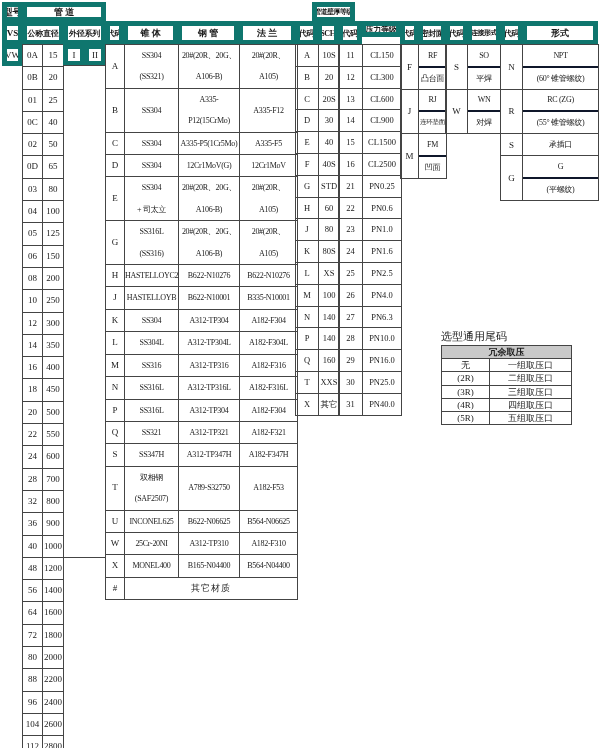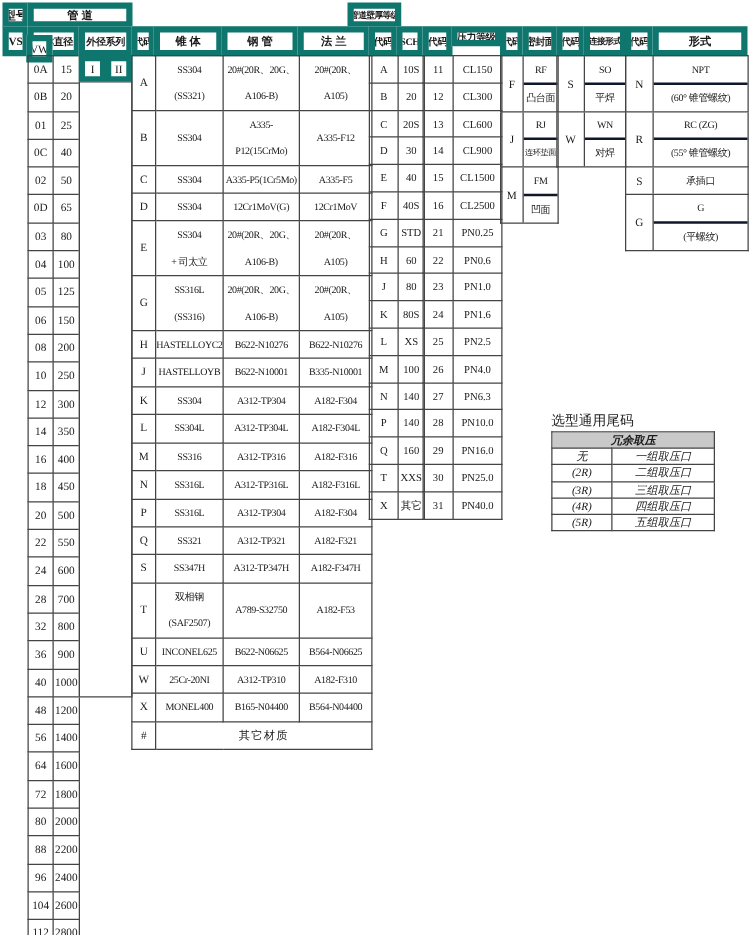--- a/index.html
+++ b/index.html
@@ -11,62 +11,62 @@
   .hsmall{font-size:7px;letter-spacing:-0.5px;}
   .hmed{font-size:8px;letter-spacing:-0.3px;}
   table{border-collapse:collapse;position:absolute;table-layout:fixed;}
   td{border:1px solid #444;text-align:center;vertical-align:middle;padding:0;
      white-space:pre-line;overflow:hidden;}
   .pipe td{height:21.3px;font-size:9px;line-height:21.3px;white-space:nowrap;}
   .mats td{line-height:21.4px;height:21.4px;font-size:8px;letter-spacing:-0.3px;}
   .mats td.codecol{font-size:9px;letter-spacing:0;}
   .sch td{height:20.8px;font-size:8.5px;line-height:20.8px;white-space:nowrap;}
   .pres td{height:20.8px;font-size:8.5px;line-height:20.8px;white-space:nowrap;}
-  .suffix td{height:12.2px;font-size:9px;line-height:12.2px;white-space:nowrap;border:1px solid #444;font-style:italic;}
+  .suffix td{height:12.2px;font-size:9px;line-height:12.2px;white-space:nowrap;border:1px solid #444;}
   .suffix .shead{background:#c9c9c9;font-weight:bold;}
   .box{position:absolute;border:1px solid #444;box-sizing:border-box;background:#fff;}
   .blocks{position:absolute;}
   .blk{display:grid;border-left:1px solid #444;border-right:1px solid #444;border-bottom:1px solid #444;box-sizing:border-box;}
   .blk.first{border-top:1px solid #444;}
   .bcode{grid-column:1;display:flex;align-items:center;justify-content:center;
          border-right:1px solid #444;font-size:9px;}
   .bcell{display:flex;align-items:center;justify-content:center;height:20.8px;
          font-size:8px;letter-spacing:-0.3px;white-space:nowrap;overflow:hidden;}
   .bcell+.bcell{border-top:2px solid #0f172a;}
   .span2{grid-row:1 / span 2;}
   .title{position:absolute;font-size:11px;white-space:nowrap;}
 </style>
 </head>
 <body>
 
 <div class="sheet">
 
   <div class="hcell" style="left:2px;top:2px;width:21px;height:20px;">型号</div>
   <div class="hcell" style="left:22px;top:2px;width:84px;height:20px;">管 道</div>
-  <div class="hcell hsmall" style="left:278px;top:2px;width:43px;height:20px;">管道壁厚等级</div>
+  <div class="hcell hsmall" style="left:312px;top:2px;width:43px;height:20px;">管道壁厚等级</div>
 
   <div class="hcell" style="left:2px;top:21px;width:21px;height:24px;">VS</div>
   <div class="hcell hmed" style="left:22px;top:21px;width:42px;height:24px;">公称直径</div>
   <div class="hcell hmed" style="left:63px;top:21px;width:43px;height:24px;">外径系列</div>
   <div class="hcell hmed" style="left:105px;top:21px;width:19px;height:24px;">代码</div>
   <div class="hcell" style="left:123px;top:21px;width:55px;height:24px;">锥 体</div>
   <div class="hcell" style="left:177px;top:21px;width:62px;height:24px;">钢 管</div>
   <div class="hcell" style="left:238px;top:21px;width:58px;height:24px;">法 兰</div>
   <div class="hcell hmed" style="left:295px;top:21px;width:23px;height:24px;">代码</div>
   <div class="hcell hmed" style="left:317px;top:21px;width:22px;height:24px;">SCH</div>
   <div class="hcell hmed" style="left:338px;top:21px;width:24px;height:24px;">代码</div>
   <div class="hcell hmed" style="left:361px;top:21px;width:40px;height:16px;">压力等级</div>
   <div class="hcell hmed" style="left:400px;top:21px;width:19px;height:24px;">代码</div>
   <div class="hcell hmed" style="left:418px;top:21px;width:28px;height:24px;">密封面</div>
   <div class="hcell hmed" style="left:445px;top:21px;width:23px;height:24px;">代码</div>
   <div class="hcell hsmall" style="left:467px;top:21px;width:34px;height:24px;">连接形式</div>
   <div class="hcell hmed" style="left:500px;top:21px;width:23px;height:24px;">代码</div>
   <div class="hcell" style="left:522px;top:21px;width:76px;height:24px;">形式</div>
 
-  <div class="hcell" style="left:2px;top:28px;width:21px;height:22px;font-weight:normal;margin-left:19px;">VW</div>
+  <div class="hcell" style="left:2px;top:44px;width:21px;height:22px;font-weight:normal;">VW</div>
 
   <table class="pipe" style="left:22px;top:44px;width:42px;">
     <colgroup>
         <col style="width:20px">
         <col style="width:21px">
       </colgroup>
     <tbody>
 
         <tr>
           <td>0A</td>

